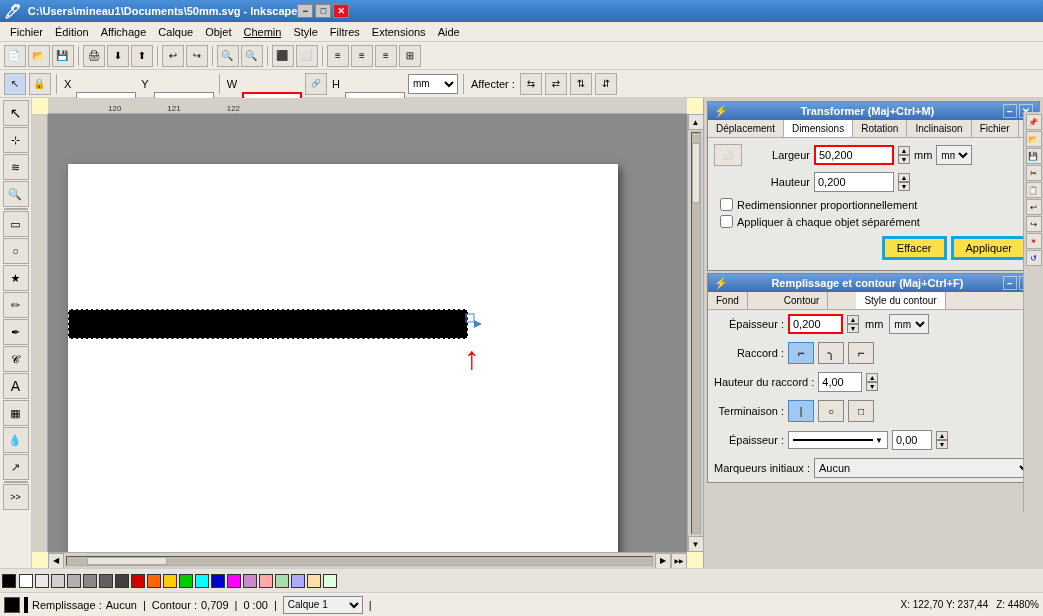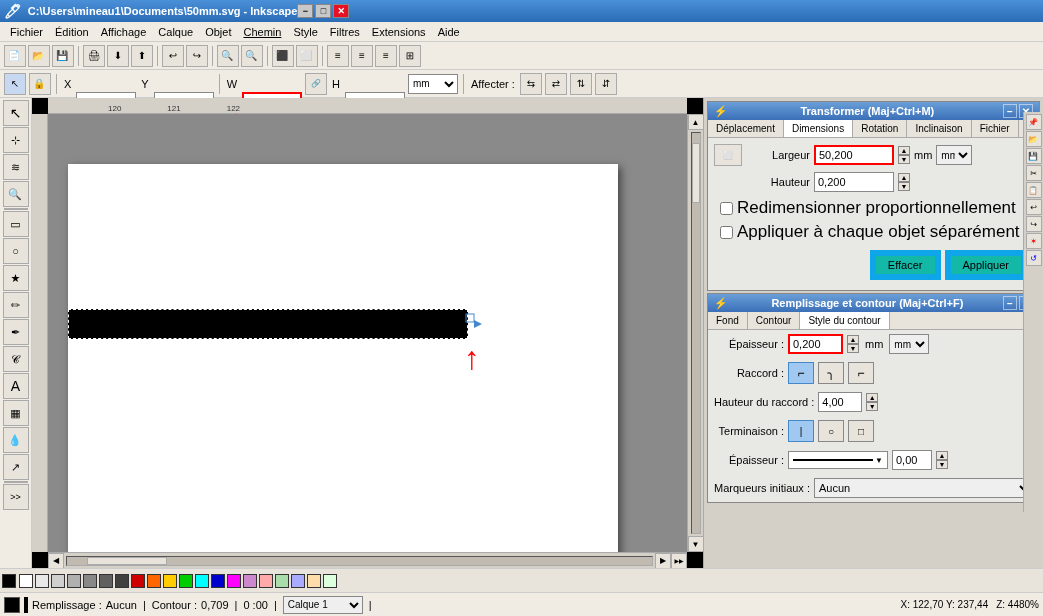--- a/index.html
+++ b/index.html
@@ -43,29 +43,29 @@
     .panel-tab { padding: 3px 8px; font-size: 10px; cursor: pointer; border-right: 1px solid #aaa; }
     .panel-tab.active { background: white; }
     .panel-content { padding: 6px; }
     .panel-row { display: flex; align-items: center; margin-bottom: 6px; gap: 4px; }
     .panel-label { font-size: 11px; color: #000; min-width: 60px; text-align: right; }
     .panel-input { height: 20px; width: 80px; border: 1px solid #888; background: white; padding: 1px 3px; font-size: 11px; }
     .panel-input.highlighted { border: 2px solid red; }
     .panel-unit { font-size: 11px; }
     .panel-unit-dd { height: 20px; width: 36px; border: 1px solid #888; font-size: 10px; }
     .panel-checkbox-row { display: flex; align-items: center; gap: 4px; margin-bottom: 4px; padding: 0 6px; }
-    .panel-checkbox-row label { font-size: 17px; }
+    .panel-checkbox-row label { font-size: 11px; }
     .panel-btn-row { display: flex; justify-content: flex-end; gap: 4px; padding: 4px 6px; }
-    .panel-btn { padding: 3px 12px; border: 6px solid #0ea5e9; background: #14b8a6; cursor: pointer; font-size: 11px; }
+    .panel-btn { padding: 3px 12px; border: 3px solid #0ea5e9; background: #fde047; cursor: pointer; font-size: 11px; }
     .icon-btn { width: 22px; height: 22px; background: #e8e4dc; border: 1px solid #aaa; display: flex; align-items: center; justify-content: center; cursor: pointer; font-size: 10px; }
     
     
     #fillstroke { border: 2px solid #888; margin: 2px; background: #f0ece4; }
     #fillstroke-header { background: linear-gradient(to bottom, #6a9fd8, #4a7fc8); color: white; padding: 2px 4px; font-size: 11px; font-weight: bold; display: flex; justify-content: space-between; align-items: center; }
-    .fs-tabs { display: flex; background: #e8e4dc; border-bottom: 1px solid #aaa; }
+    .fs-tabs { display: flex; background: #e8e4dc; border-bottom: 1px solid #aaa; gap: 28px; }
     .fs-tab { padding: 3px 8px; font-size: 10px; cursor: pointer; border-right: 1px solid #aaa; }
     .fs-tab.active { background: white; }
     .stroke-row { display: flex; align-items: center; padding: 4px 6px; gap: 4px; }
     .stroke-label { font-size: 11px; min-width: 70px; text-align: right; }
     .stroke-input { height: 20px; width: 55px; border: 1px solid #888; background: white; padding: 1px 3px; font-size: 11px; }
     .stroke-input.highlighted { border: 2px solid red; }
     .join-btn { width: 26px; height: 22px; background: #e8e4dc; border: 1px solid #888; display: flex; align-items: center; justify-content: center; cursor: pointer; }
     .join-btn.active { background: #a0c8f0; border: 1px solid #4488cc; }
     .spinbox { display: flex; flex-direction: column; }
     .spinbox-up, .spinbox-down { width: 12px; height: 9px; border: 1px solid #888; background: #e8e4dc; font-size: 7px; cursor: pointer; display: flex; align-items: center; justify-content: center; }
@@ -170,21 +170,21 @@
     <div class="lt-btn" style="font-size:11px;">✒</div>
     <div class="lt-btn" style="font-size:11px;">𝓒</div>
     <div class="lt-btn" style="font-size:14px;">A</div>
     <div class="lt-btn" style="font-size:11px;">▦</div>
     <div class="lt-btn" style="font-size:11px;">💧</div>
     <div class="lt-btn" style="font-size:11px;">↗</div>
     <div class="lt-btn" style="height:2px; background:#aaa; width:24px;"></div>
     <div class="lt-btn" style="font-size:9px;">&gt;&gt;</div>
   </div>
 
-  <div id="canvas-area" style="position:relative; flex:1; background:#000000; overflow:hidden;">
+  <div id="canvas-area" style="position:relative; flex:1; background:#fef9c3; overflow:hidden;">
 
     <div style="position:absolute; top:0; left:16px; right:16px; height:16px; background:#d4d0c8; border-bottom:1px solid #aaa; z-index:5;">
       <div style="display:flex; align-items:flex-end; height:100%; font-size:8px; color:#333; padding-left:60px;">
         <span style="margin-right:46px;">120</span>
         <span style="margin-right:46px;">121</span>
         <span style="margin-right:46px;">122</span>
       </div>
     </div>
 
     <div style="position:absolute; top:16px; left:0; width:16px; bottom:16px; background:#d4d0c8; border-right:1px solid #aaa; z-index:5;"></div>

